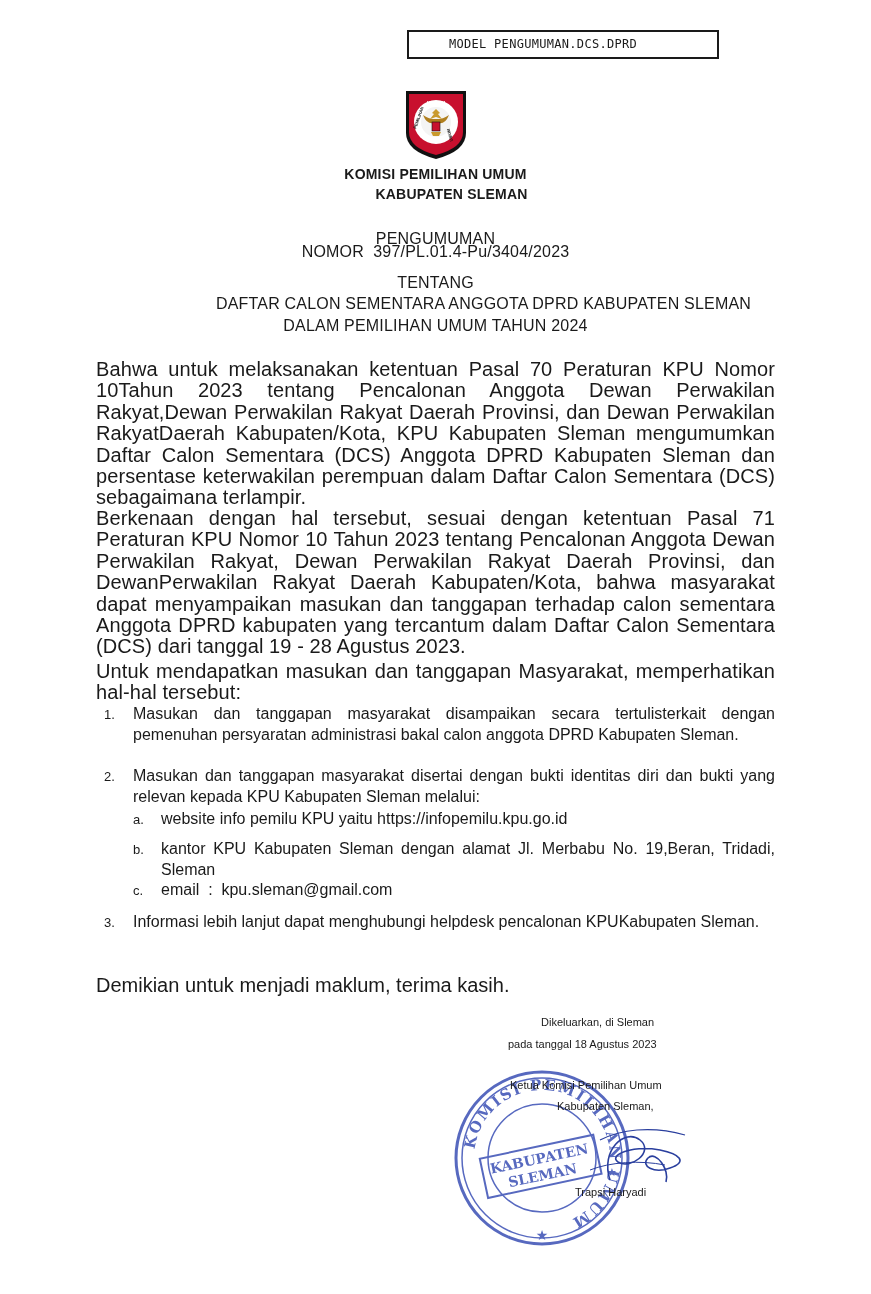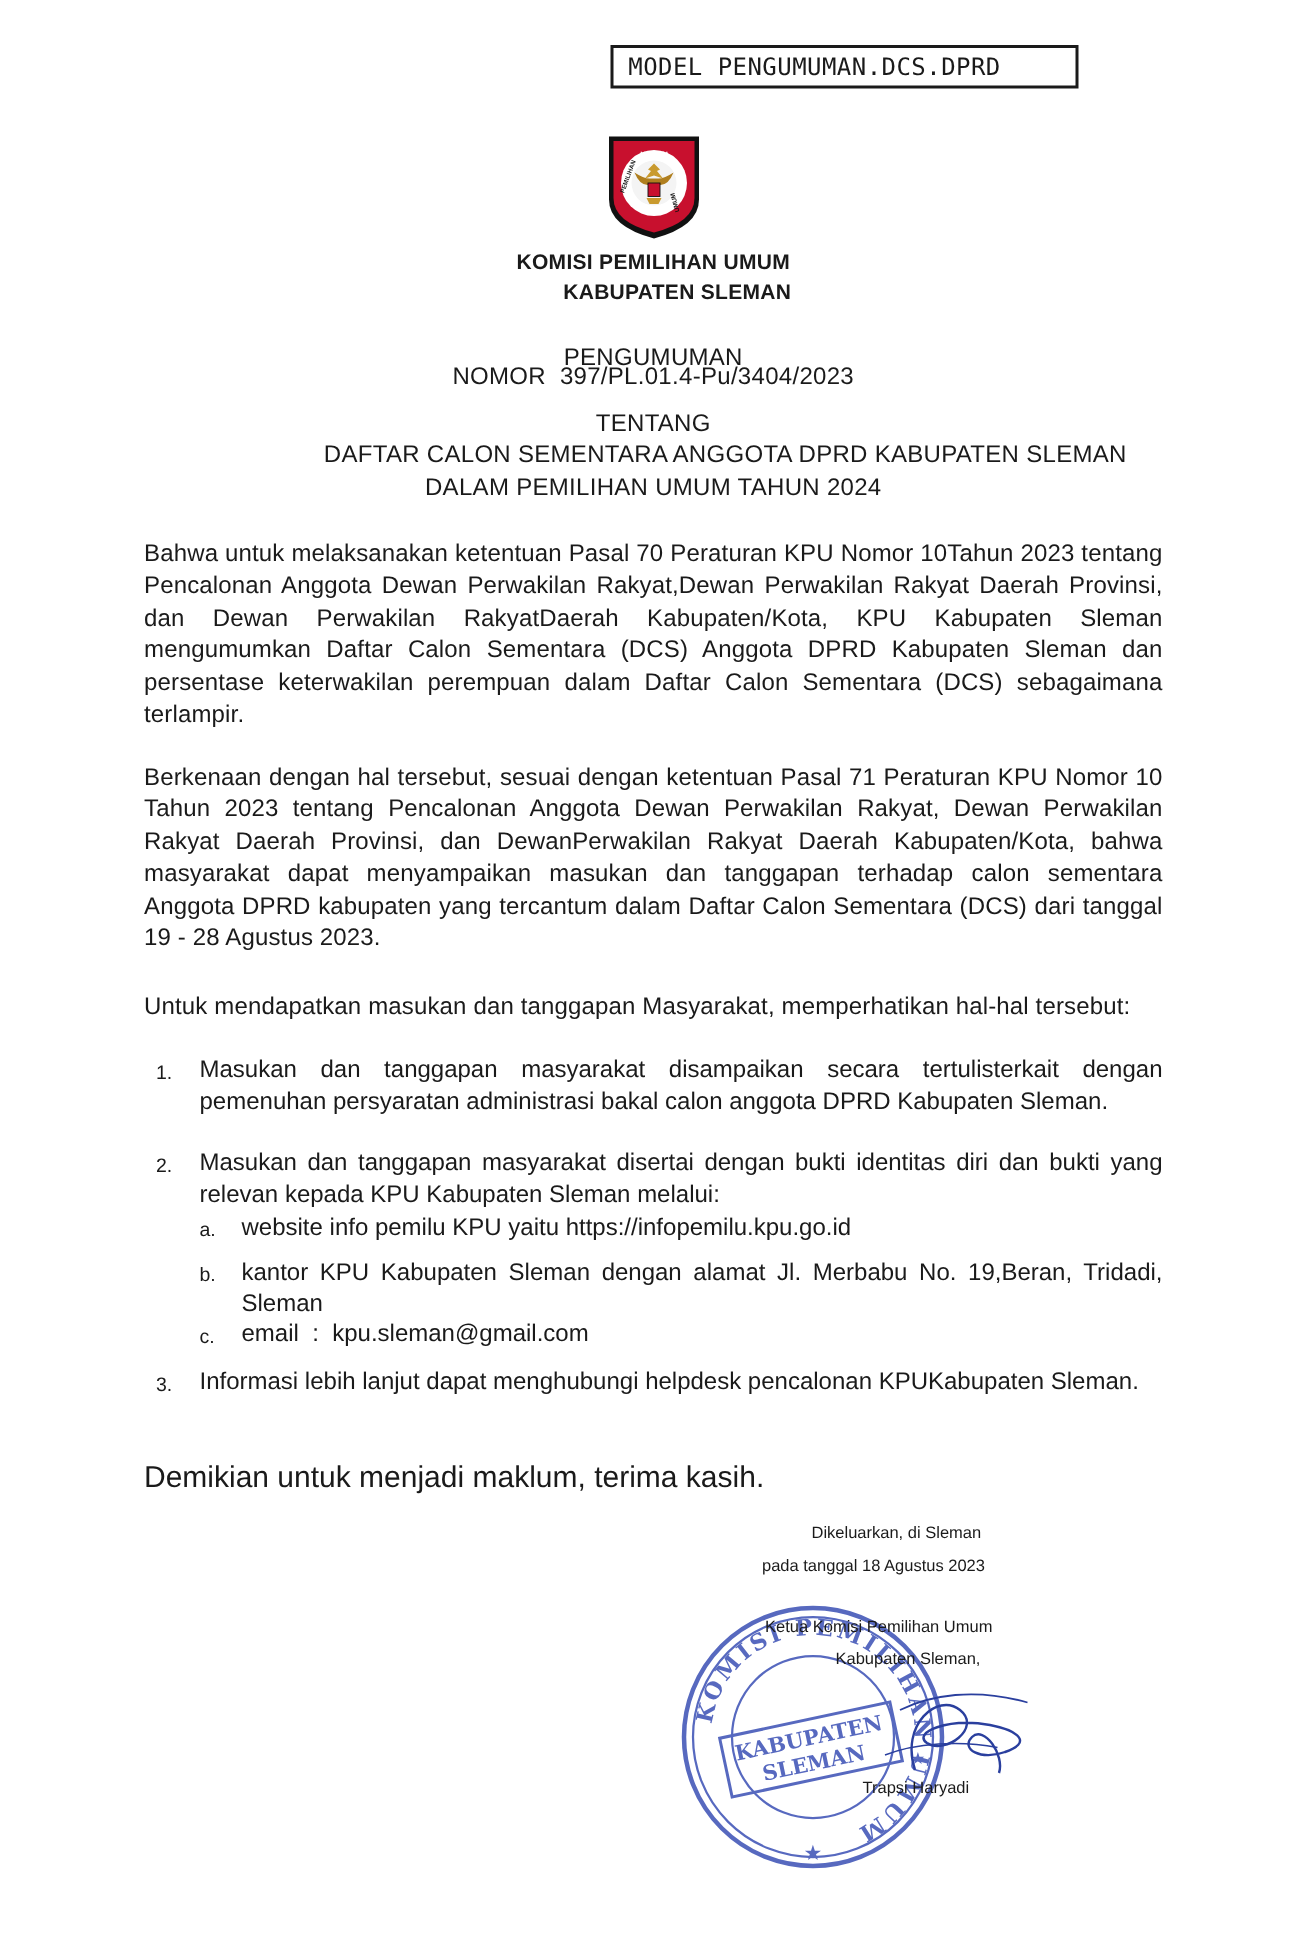--- a/index.html
+++ b/index.html
@@ -4,42 +4,42 @@
 <style>
   html, body { margin: 0; padding: 0; background: #ffffff; }
   body {
     width: 871px; height: 1294px; position: relative; overflow: hidden;
     font-family: "Liberation Sans", "DejaVu Sans", sans-serif; color: #1a1a1a;
   }
   .model-box {
     position: absolute; left: 407px; top: 30px; width: 312px; height: 29px;
     border: 2px solid #1a1a1a; box-sizing: border-box;
     font-family: "DejaVu Sans Mono", "Liberation Mono", monospace;
-    font-size: 16px; letter-spacing: 0.3px;
+    font-size: 12px; letter-spacing: 0.3px;
     text-align: center; line-height: 25px; padding-right: 40px;
   }
   .logo { position: absolute; left: 403px; top: 89px; width: 66px; height: 72px; }
   .org {
     position: absolute; left: 0; width: 871px; text-align: center;
     font-weight: bold; font-size: 14px; letter-spacing: 0.2px;
   }
   .org1 { top: 166px; }
   .org2 { top: 186px; padding-left: 16px; }
   .title-line {
     position: absolute; left: 0; width: 871px; text-align: center;
     font-size: 16px; letter-spacing: 0.2px;
   }
   .t1 { top: 230px; }
   .t2 { top: 243px; }
   .t3 { top: 274px; }
   .t4 { top: 295px; padding-left: 48px; }
   .t5 { top: 317px; }
   .para {
     position: absolute; left: 96px; width: 679px;
-    font-size: 16px; line-height: 21.4px; text-align: justify;
+    font-size: 20px; line-height: 21.4px; text-align: justify;
     letter-spacing: 0.1px;
   }
   .p1 { top: 359px; }
   .p2 { top: 508px; }
   .p3 { top: 661px; }
   .list { position: absolute; left: 96px; width: 679px; font-size: 16px; line-height: 21px; }
   .li { position: absolute; left: 0; width: 679px; }
   .li .num { position: absolute; left: 8px; width: 20px; font-size: 13px; top: 1px; }
   .li .txt { position: absolute; left: 37px; width: 642px; text-align: justify; }
   .li1 { top: 703px; }

